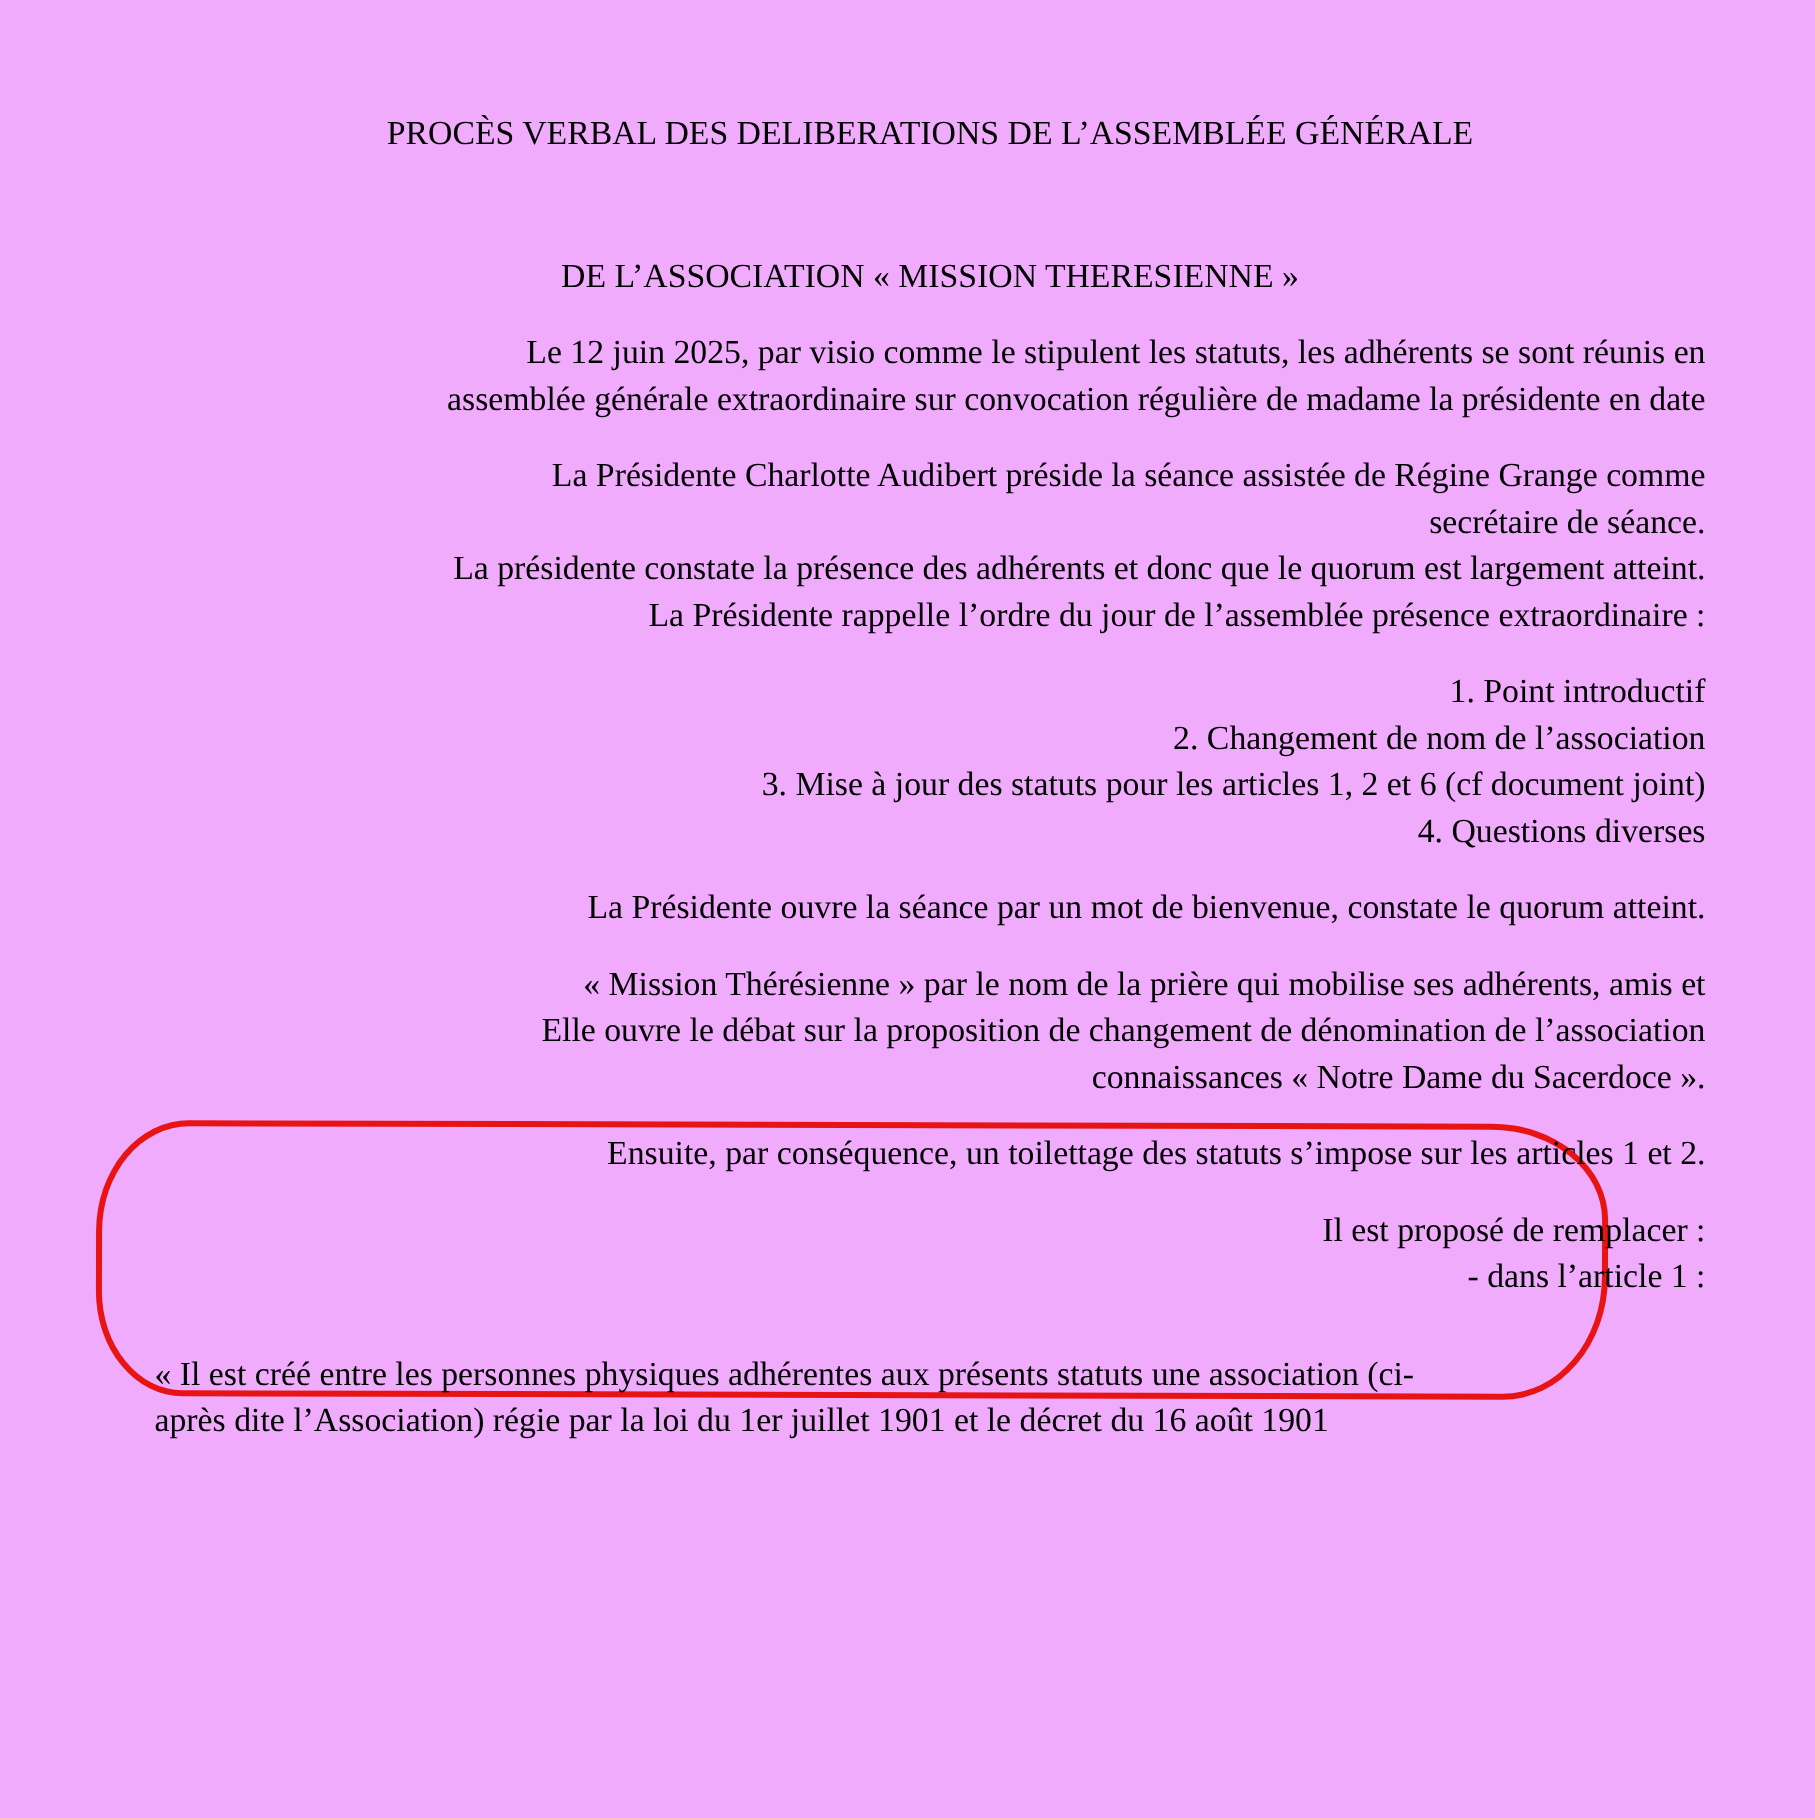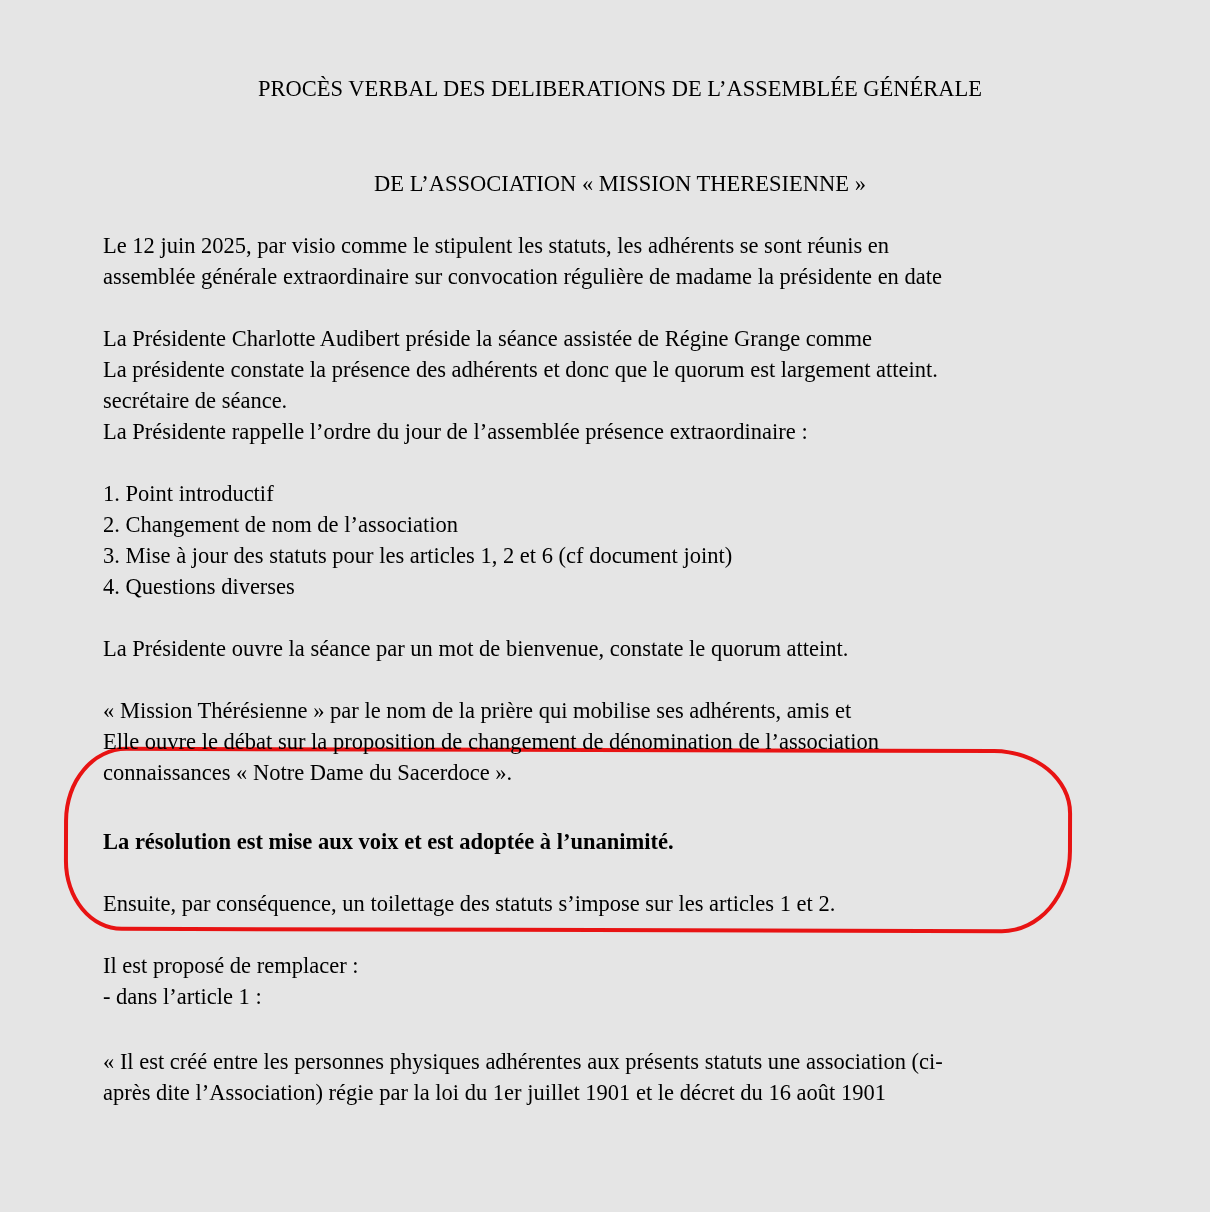--- a/index.html
+++ b/index.html
@@ -1,36 +1,36 @@
 <!DOCTYPE html>
 <html><head>
 <meta charset="utf-8">
 <style>
   html, body { margin: 0; padding: 0; background: #ffffff; }
   #page {
     position: relative;
     width: 1210px;
     height: 1212px;
-    background: #e5e5e5;
+    background: #f0abfc;
     overflow: hidden;
     font-family: "Liberation Serif", "DejaVu Serif", serif;
     font-size: 22.5px;
     line-height: 31px;
     color: #000000;
   }
   #content {
     position: absolute;
     left: 103px;
     top: 73px;
     width: 1034px;
   }
   .line { white-space: nowrap; }
   .center { text-align: center; white-space: nowrap; }
   .bold { font-weight: bold; }
-  .mt-31 { margin-top: 31px; }
+  .mt-31 { margin-top: 20px; text-align: right; }
   .mt-34 { margin-top: 34px; }
   .mt-38 { margin-top: 38px; }
   .mt-64 { margin-top: 64px; }
   #annotation {
     position: absolute;
     left: 64px;
     top: 748px;
     width: 1000px;
     height: 176px;
     border: 4px solid #e81313;
@@ -52,42 +52,41 @@
     <div class="center">PROCÈS VERBAL DES DELIBERATIONS DE L’ASSEMBLÉE GÉNÉRALE</div>
     <div class="center mt-64">DE L’ASSOCIATION « MISSION THERESIENNE »</div>
 
     <div class="mt-31">
       <div class="line">Le 12 juin 2025, par visio comme le stipulent les statuts, les adhérents se sont réunis en</div>
       <div class="line">assemblée générale extraordinaire sur convocation régulière de madame la présidente en date</div>
     </div>
 
     <div class="mt-31">
       <div class="line">La Présidente Charlotte Audibert préside la séance assistée de Régine Grange comme</div>
+      <div class="line">secrétaire de séance.</div>
       <div class="line">La présidente constate la présence des adhérents et donc que le quorum est largement atteint.</div>
-      <div class="line">secrétaire de séance.</div>
       <div class="line">La Présidente rappelle l’ordre du jour de l’assemblée présence extraordinaire :</div>
     </div>
 
     <div class="mt-31">
       <div class="line">1. Point introductif</div>
       <div class="line">2. Changement de nom de l’association</div>
       <div class="line">3. Mise à jour des statuts pour les articles 1, 2 et 6 (cf document joint)</div>
       <div class="line">4. Questions diverses</div>
     </div>
 
     <div class="mt-31">
       <div class="line">La Présidente ouvre la séance par un mot de bienvenue, constate le quorum atteint.</div>
       <div class="mt-31">
         <div class="line">« Mission Thérésienne » par le nom de la prière qui mobilise ses adhérents, amis et</div>
         <div class="line">Elle ouvre le débat sur la proposition de changement de dénomination de l’association</div>
         <div class="line">connaissances « Notre Dame du Sacerdoce ».</div>
       </div>
     </div>
 
-    <div class="line bold mt-38">La résolution est mise aux voix et est adoptée à l’unanimité.</div>
 
     <div class="line mt-31">Ensuite, par conséquence, un toilettage des statuts s’impose sur les articles 1 et 2.</div>
 
     <div class="mt-31">
       <div class="line">Il est proposé de remplacer :</div>
       <div class="line">- dans l’article 1 :</div>
     </div>
 
     <div class="mt-34">
       <div class="line">« Il est créé entre les personnes physiques adhérentes aux présents statuts une association (ci-</div>

